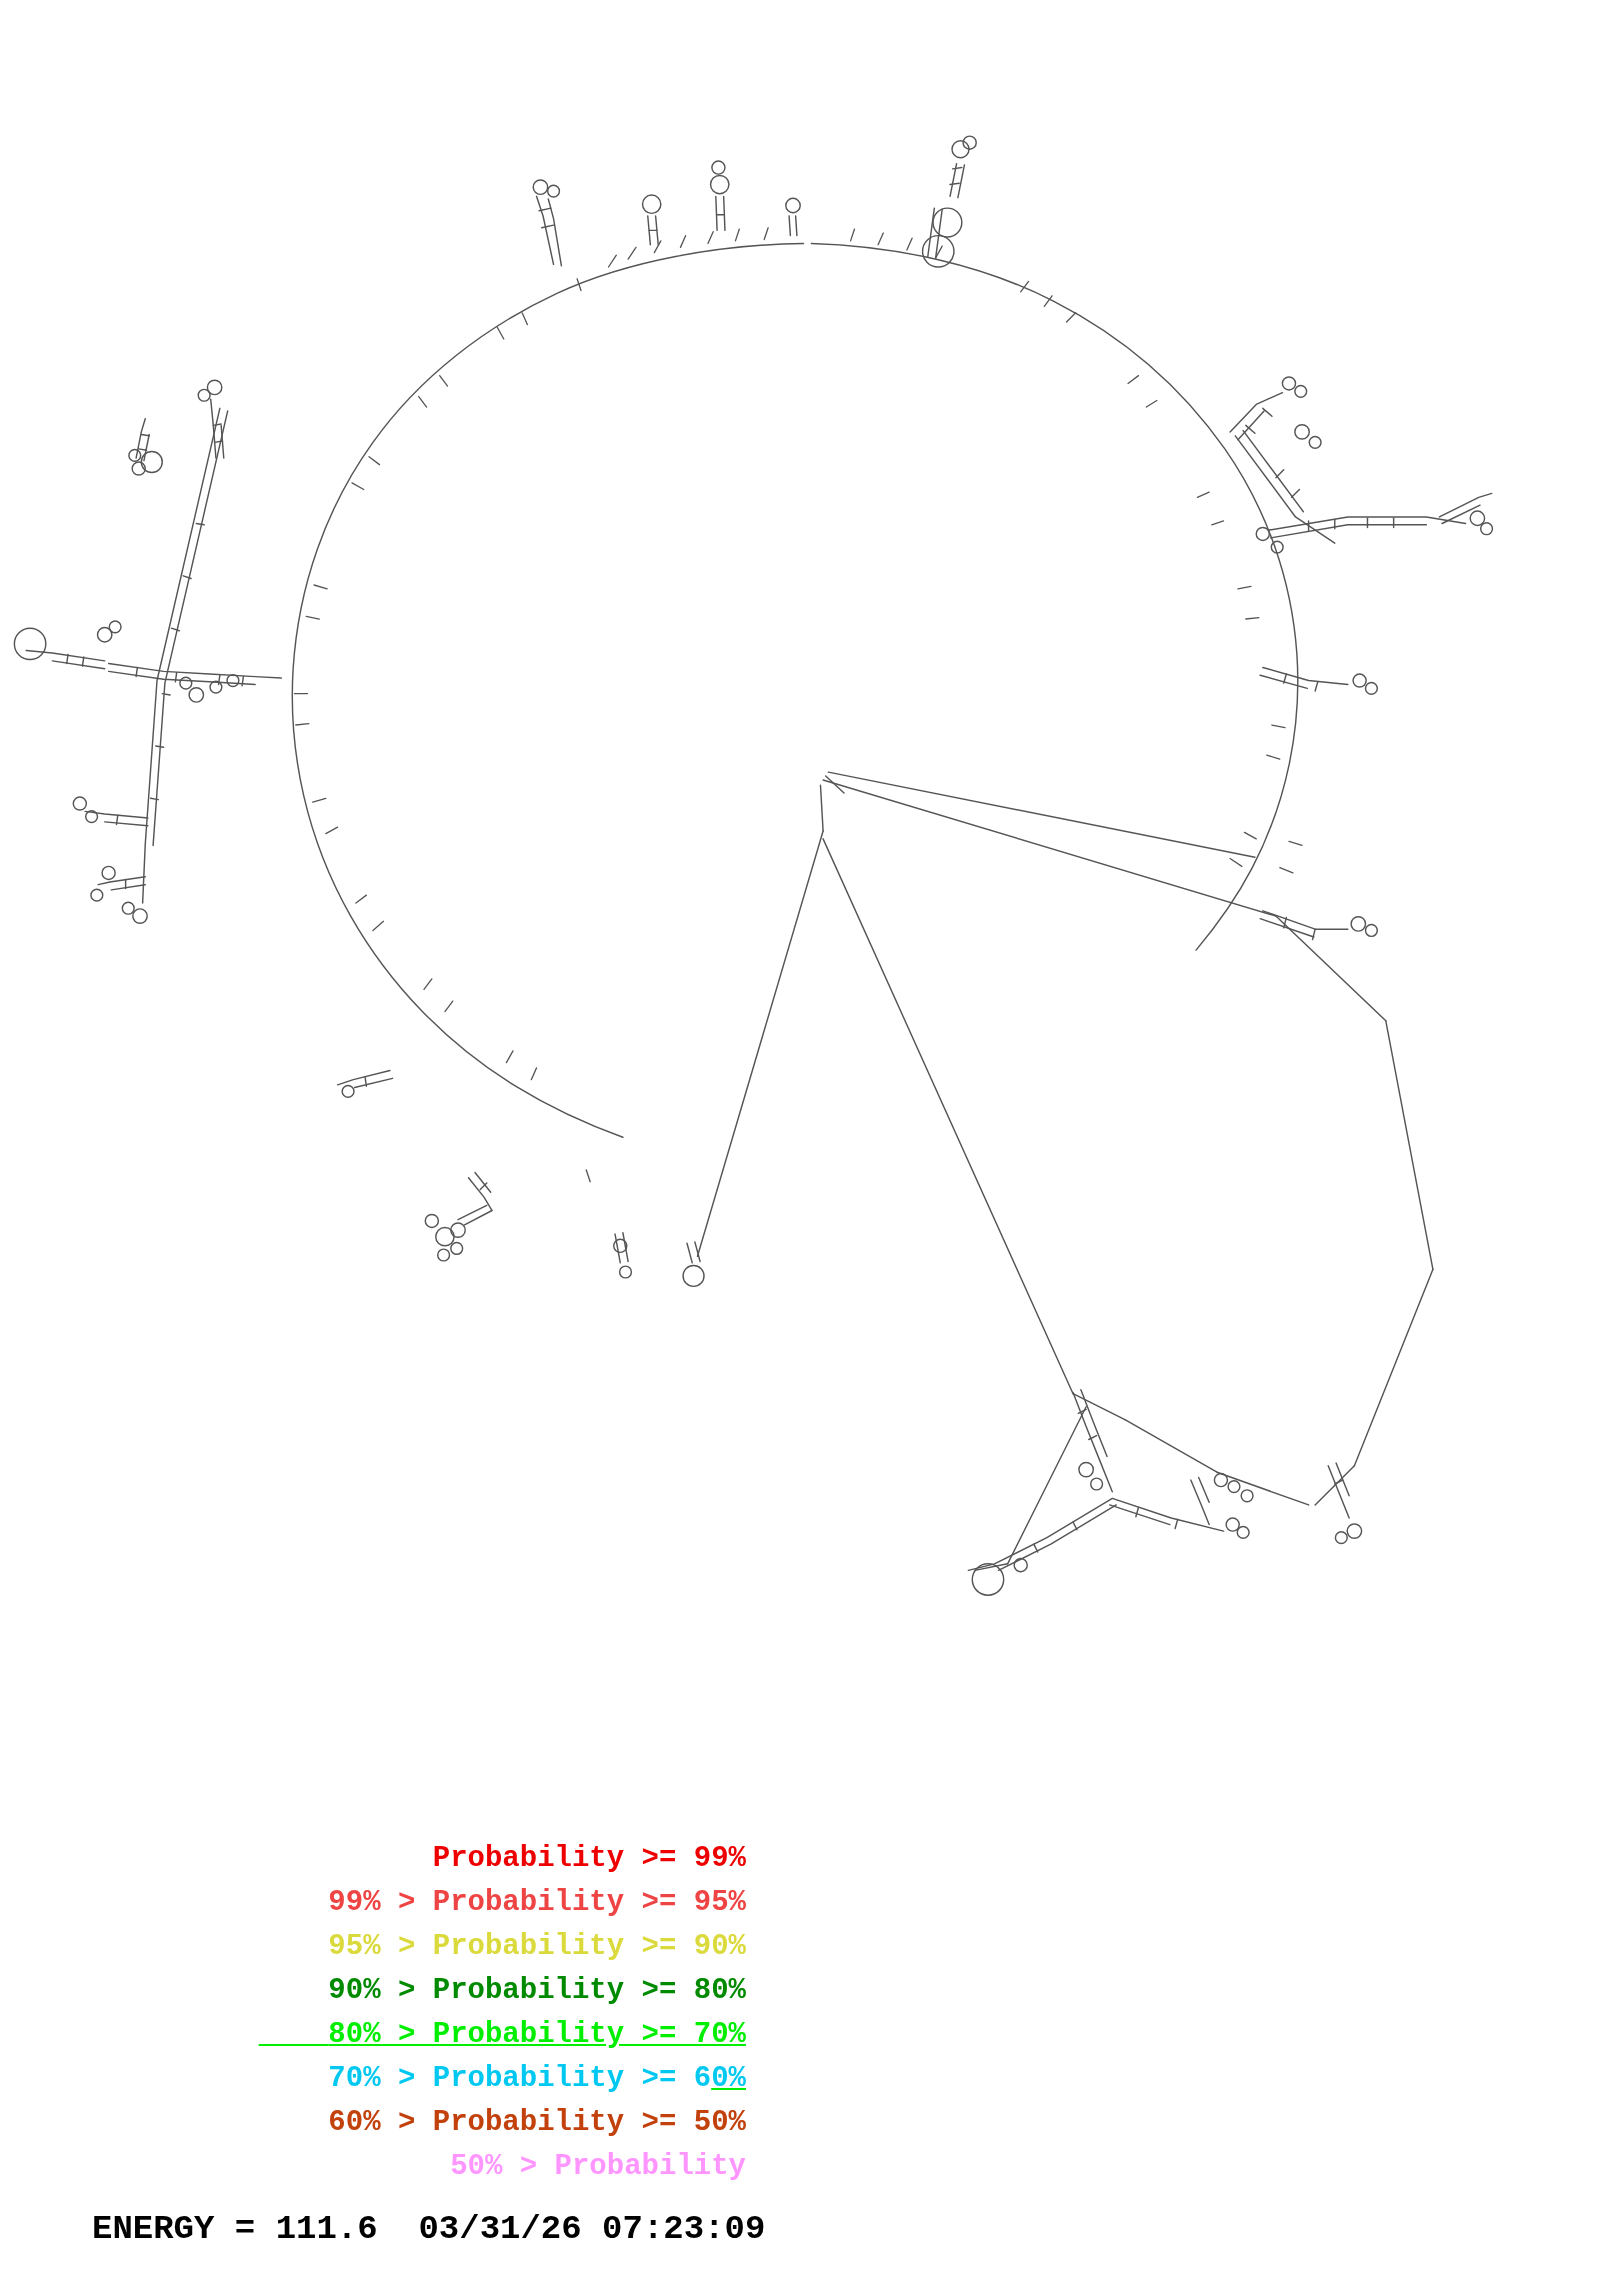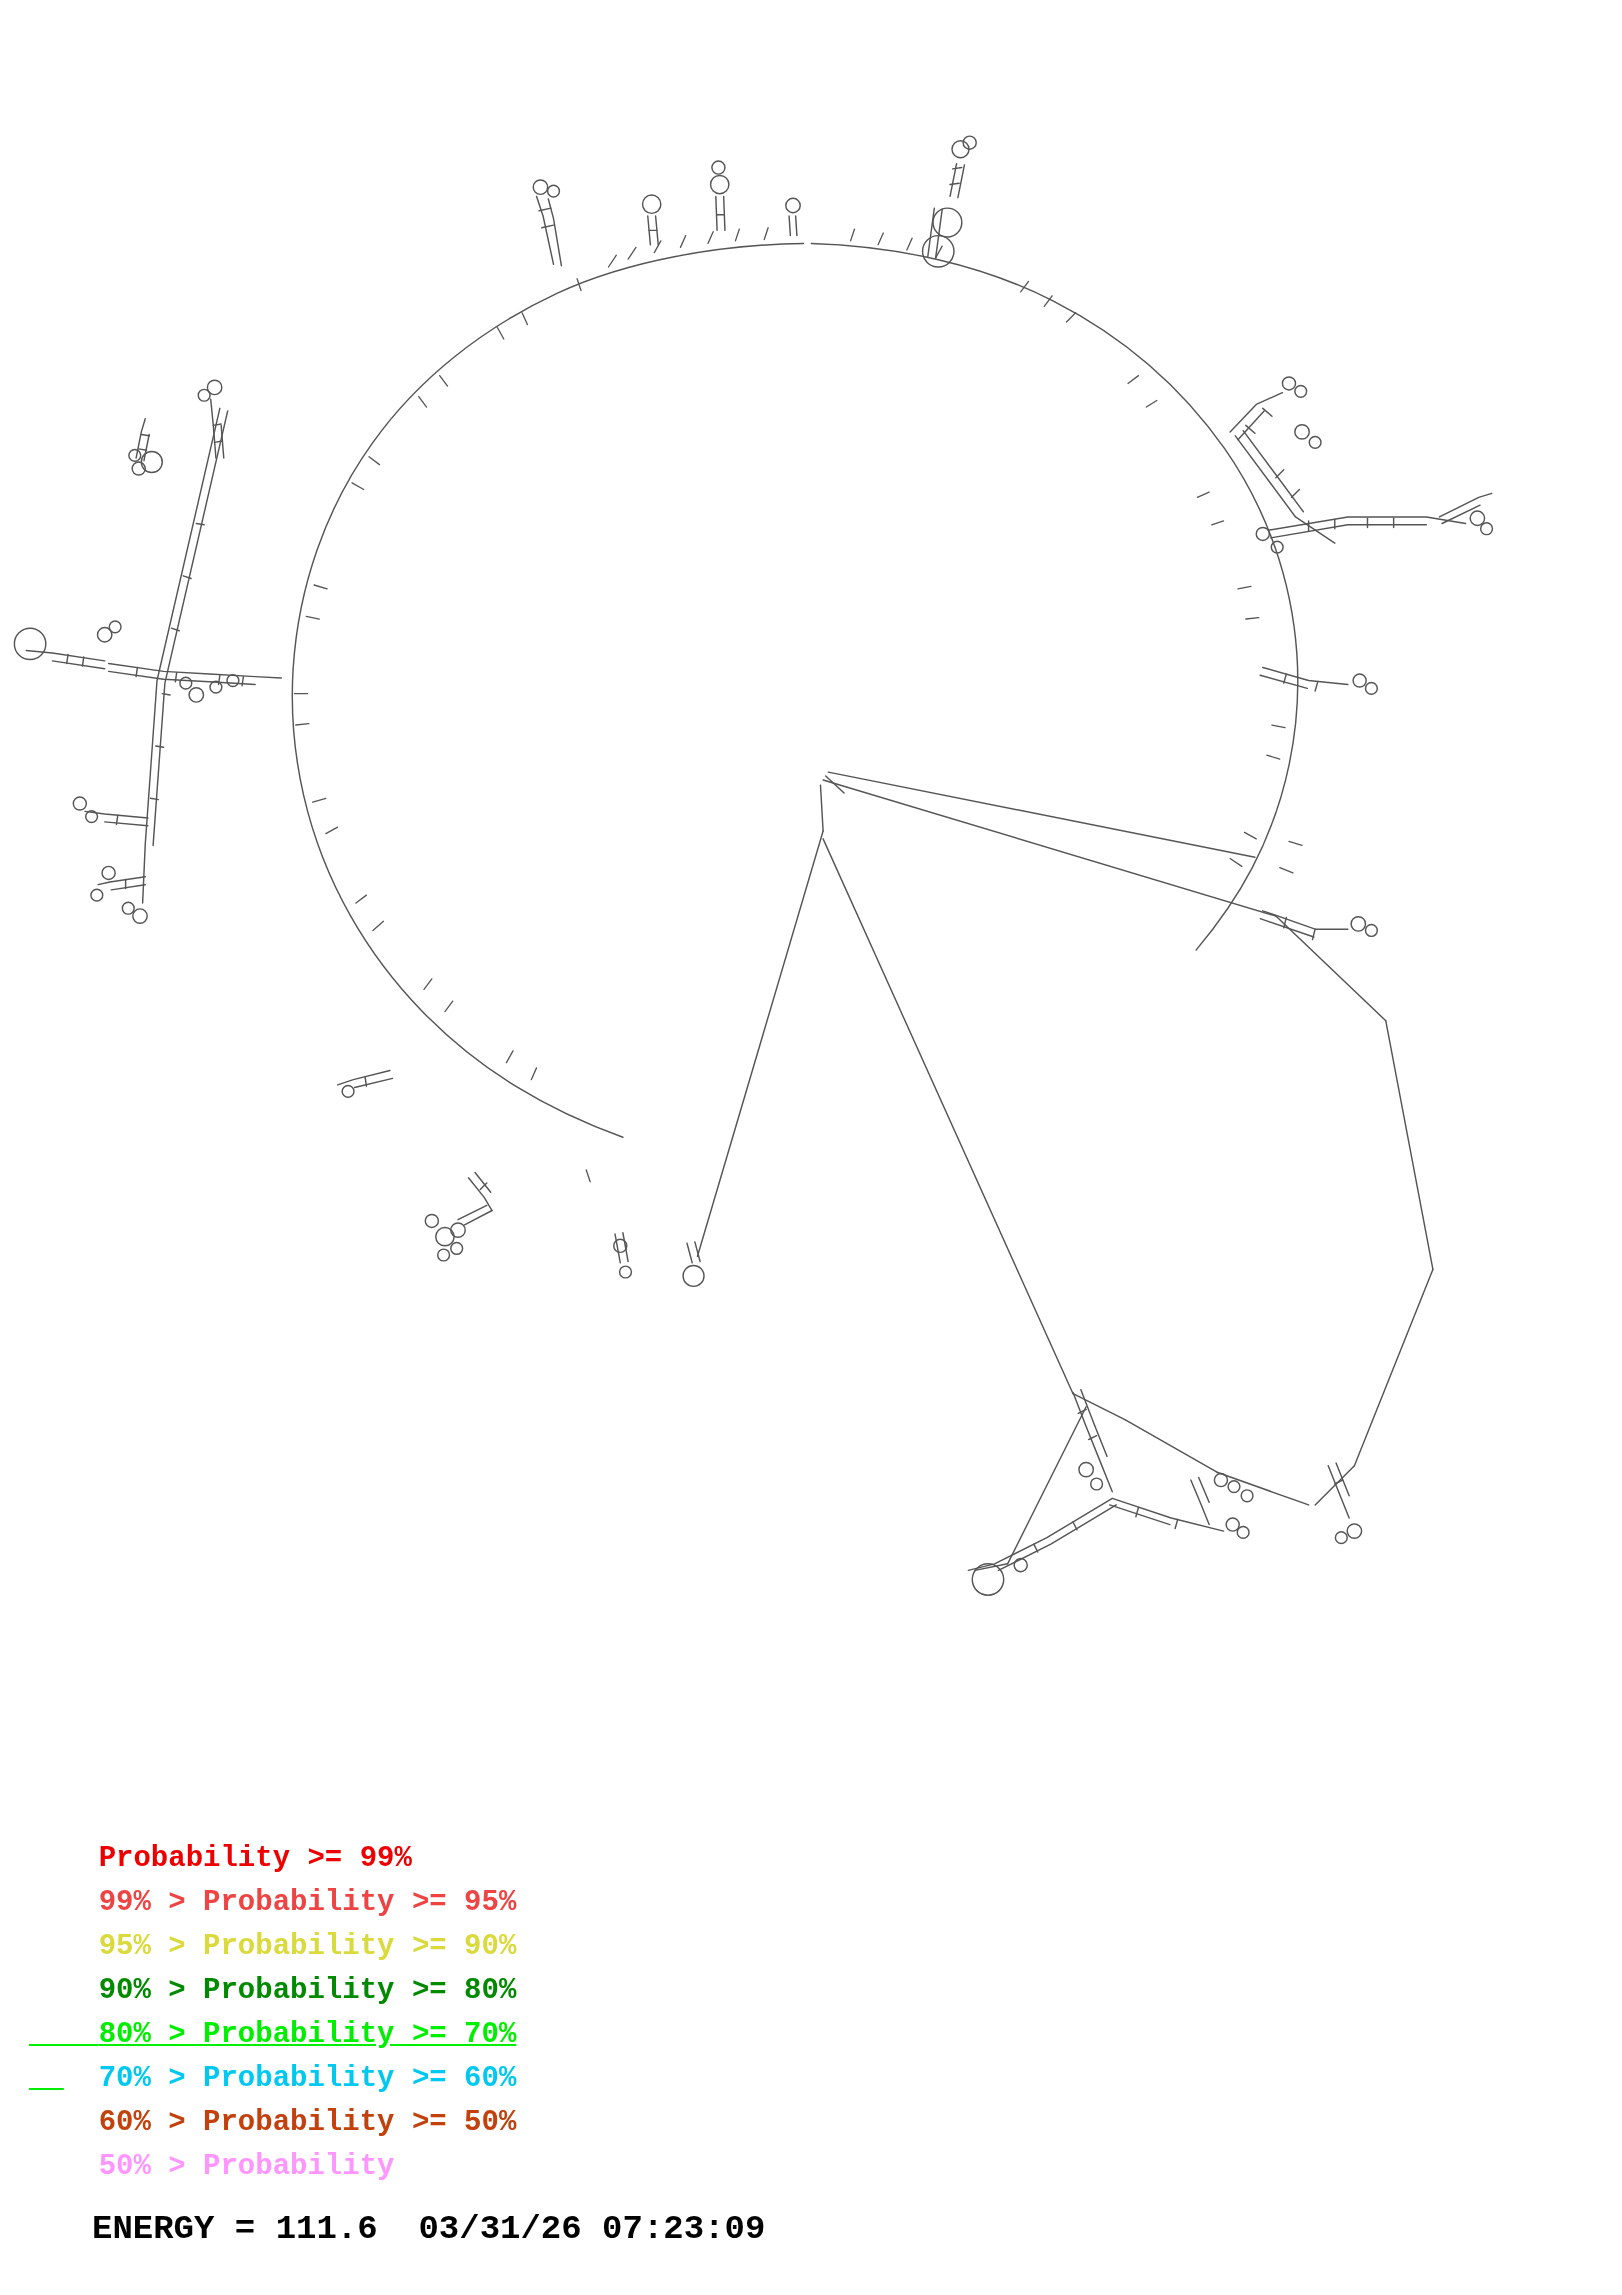--- a/index.html
+++ b/index.html
@@ -33,22 +33,22 @@
     width: 785px;
   }
   .legend-row {
     font-family: "Liberation Mono", monospace;
     font-size: 29px;
     font-weight: bold;
     letter-spacing: 0px;
     height: 44px;
     line-height: 44px;
     white-space: pre;
+    text-align: right;
     width: 746px;
-    margin-left: 29px;
   }
   #footer-line {
     position: absolute;
     left: 92px;
     top: 2210px;
     font-family: "Liberation Mono", monospace;
     font-size: 34px;
     font-weight: bold;
     color: #000000;
     white-space: pre;

